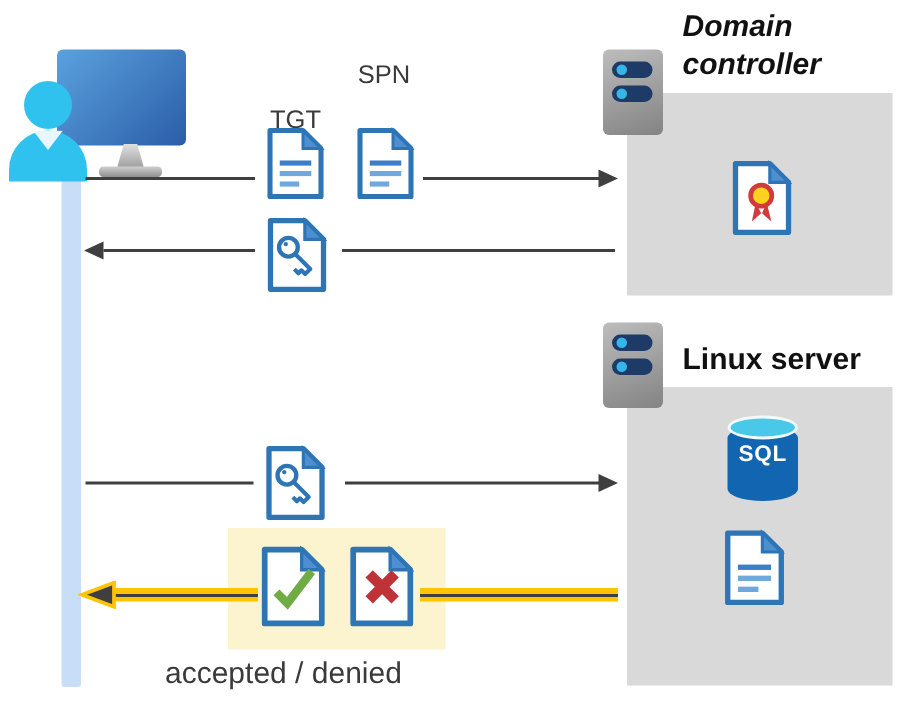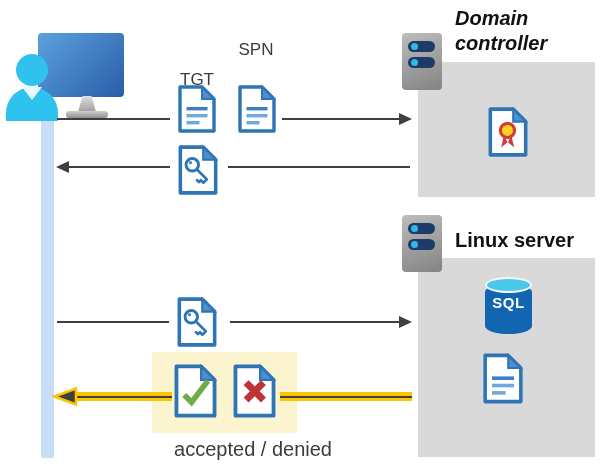--- a/index.html
+++ b/index.html
@@ -124,21 +124,21 @@
     <path d="M25 3 V15 H37 Z" fill="#4d8fd0" stroke="#2e75b6" stroke-width="2"></path>
     <polyline points="10,28.5 16.5,35 31,16" fill="none" stroke="#6fac46" stroke-width="5"></polyline>
   </svg>
 
   <svg class="abs" style="left:232px;top:363px;" width="45" height="56" viewBox="0 0 40 50">
     <path d="M3 3 H25 L37 15 V47 H3 Z" fill="#ffffff" stroke="#2e75b6" stroke-width="3.4" stroke-linejoin="round"></path>
     <path d="M25 3 V15 H37 Z" fill="#4d8fd0" stroke="#2e75b6" stroke-width="2"></path>
     <path d="M12.5 17.5 L28 33 M28 17.5 L12.5 33" fill="none" stroke="#be3238" stroke-width="6.2"></path>
   </svg>
 
-  <div class="abs gray-lbl" style="left:110px;top:438px;width:222px;text-align:right;font-size:20px;">accepted / denied</div>
+  <div class="abs gray-lbl" style="left:110px;top:438px;width:222px;text-align:left;font-size:20px;">accepted / denied</div>
 
   <div class="abs server" style="left:402px;top:33px;width:40px;height:57px;">
     <div class="pill" style="top:8px;">
         <div class="dot"></div>
       </div>
     <div class="pill" style="top:24px;">
         <div class="dot"></div>
       </div>
   </div>
   <div class="abs h1" style="left:455px;top:6px;width:145px;font-style:italic;">Domain controller</div>

